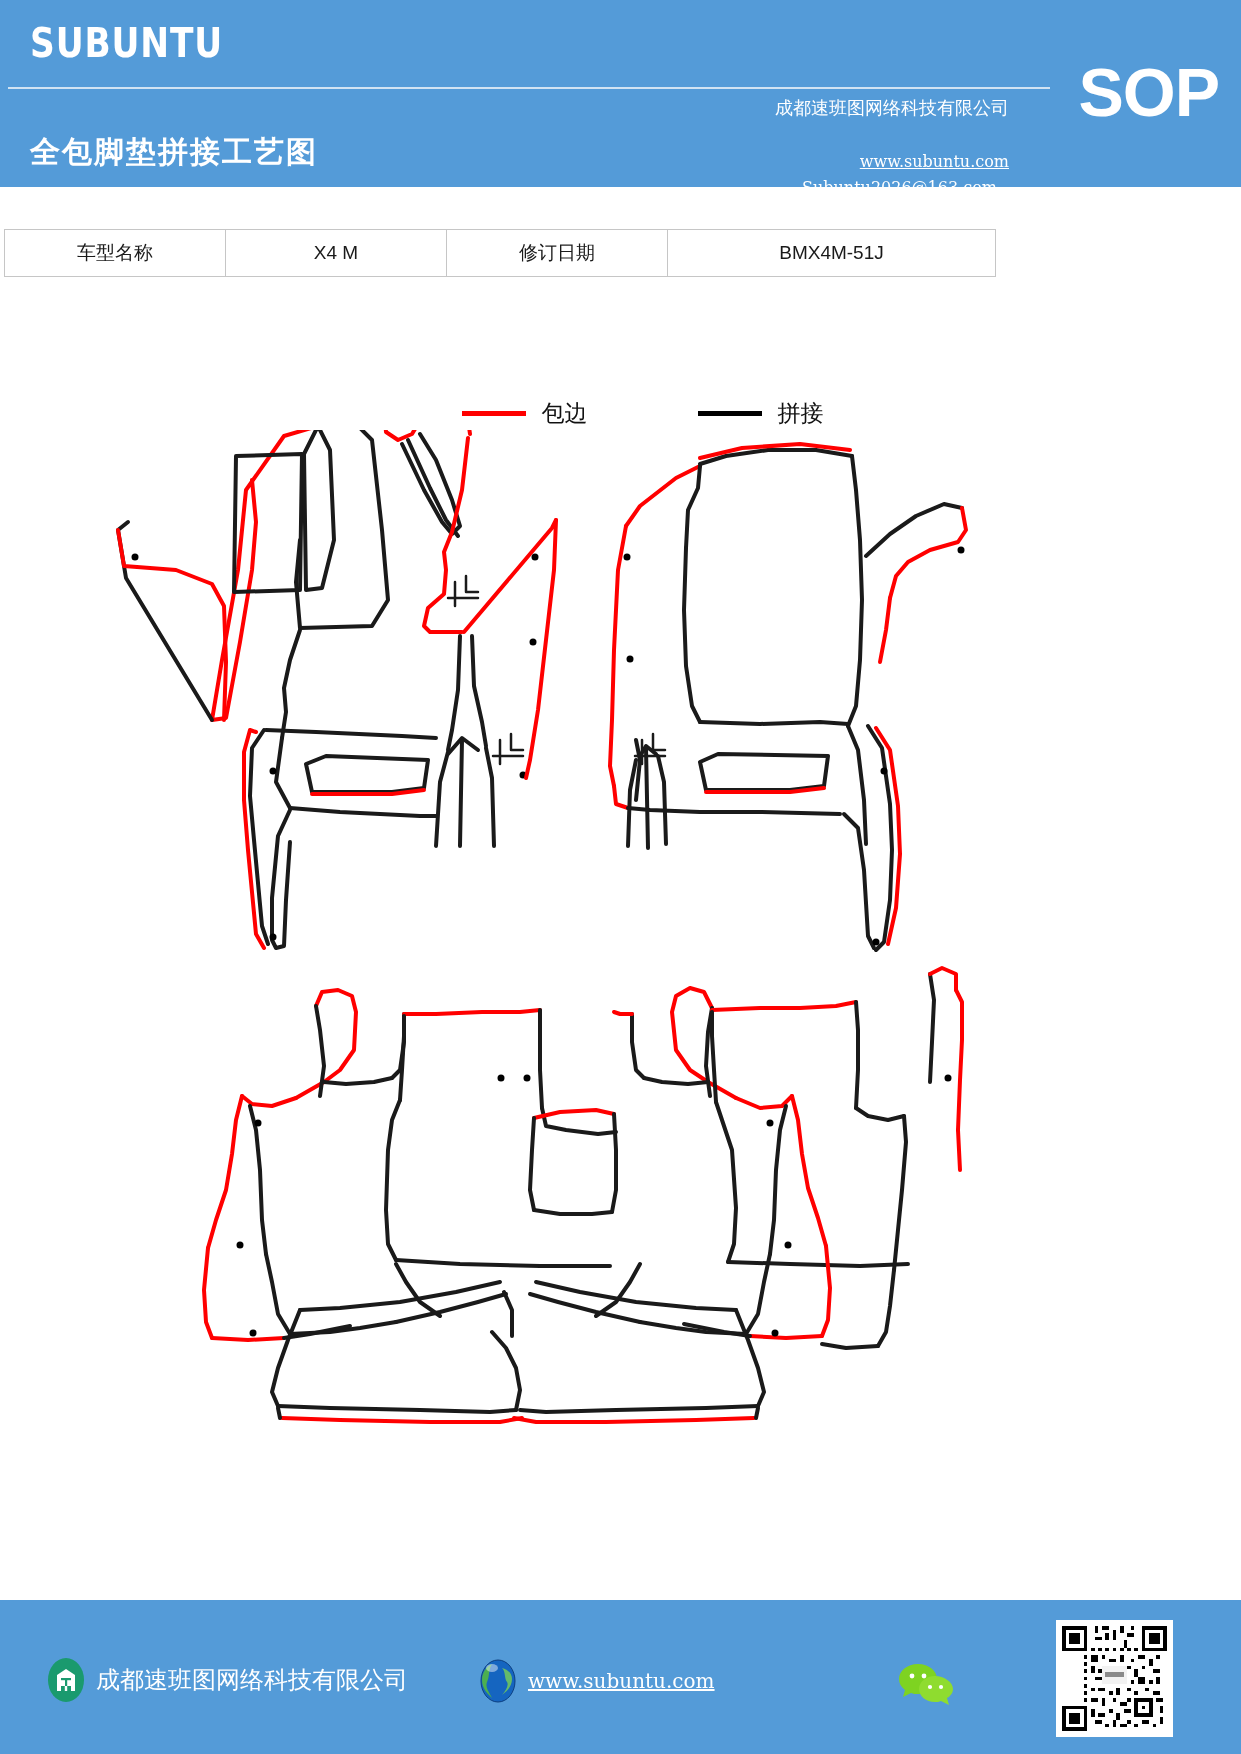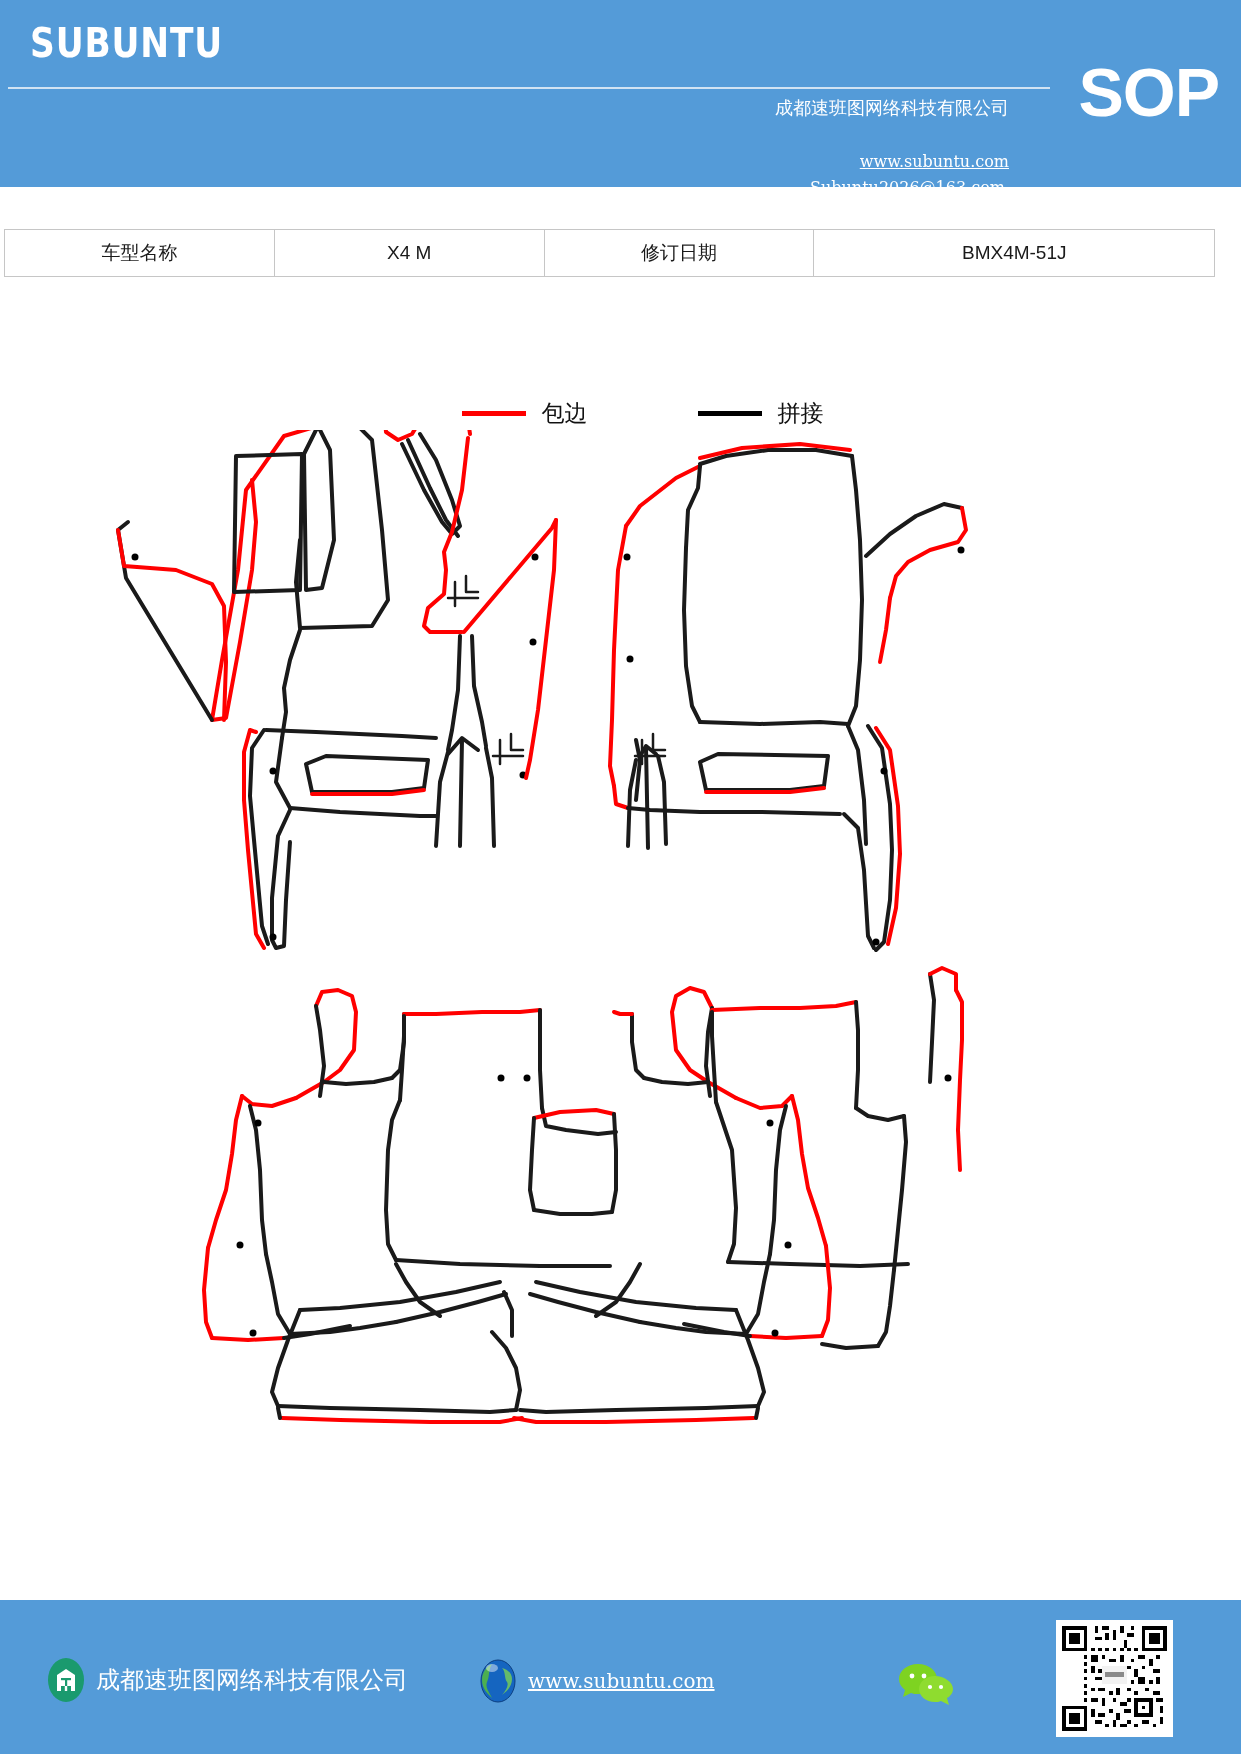--- a/index.html
+++ b/index.html
@@ -65,21 +65,21 @@
     right: 232px;
     top: 152px;
     font-family: "DejaVu Serif", serif;
     font-size: 16px;
     color: #ffffff;
     text-decoration: underline;
     white-space: nowrap;
   }
   .mail-line {
     position: absolute;
-    right: 236px;
+    right: 244px;
     top: 178px;
     font-family: "DejaVu Serif", serif;
     font-size: 16px;
     color: #ffffff;
     white-space: nowrap;
   }
   .sop-badge {
     position: absolute;
     right: 22px;
     top: 58px;
@@ -89,21 +89,21 @@
     color: #ffffff;
     letter-spacing: -1px;
     line-height: 1;
   }
 
   
   .info-table {
     position: absolute;
     left: 4px;
     top: 229px;
-    width: 1211px;
+    width: 992px;
     border-collapse: collapse;
     table-layout: fixed;
     border-radius: 23px;
   }
   .info-table td {
     border: 1px solid #c6c6c6;
     height: 47px;
     text-align: center;
     vertical-align: middle;
     font-family: "DejaVu Sans", sans-serif;
@@ -223,20 +223,21 @@
     padding: 6px;
   }
   .qr-canvas { display:block; width: 105px; height: 105px; }
 </style>
 </head>
 <body>
 
 <div class="header">
   <div class="brand-logo">SUBUNTU</div>
   <div class="header-rule"></div>
+  <div class="doc-title">全包脚垫拼接工艺图</div>
   <div class="company-line">成都速班图网络科技有限公司</div>
   <div class="web-line">www.subuntu.com</div>
   <div class="mail-line">Subuntu2026@163.com</div>
   <div class="sop-badge">SOP</div>
 </div>
 
 <table class="info-table">
   <colgroup>
     <col class="col-a">
       <col class="col-b">

